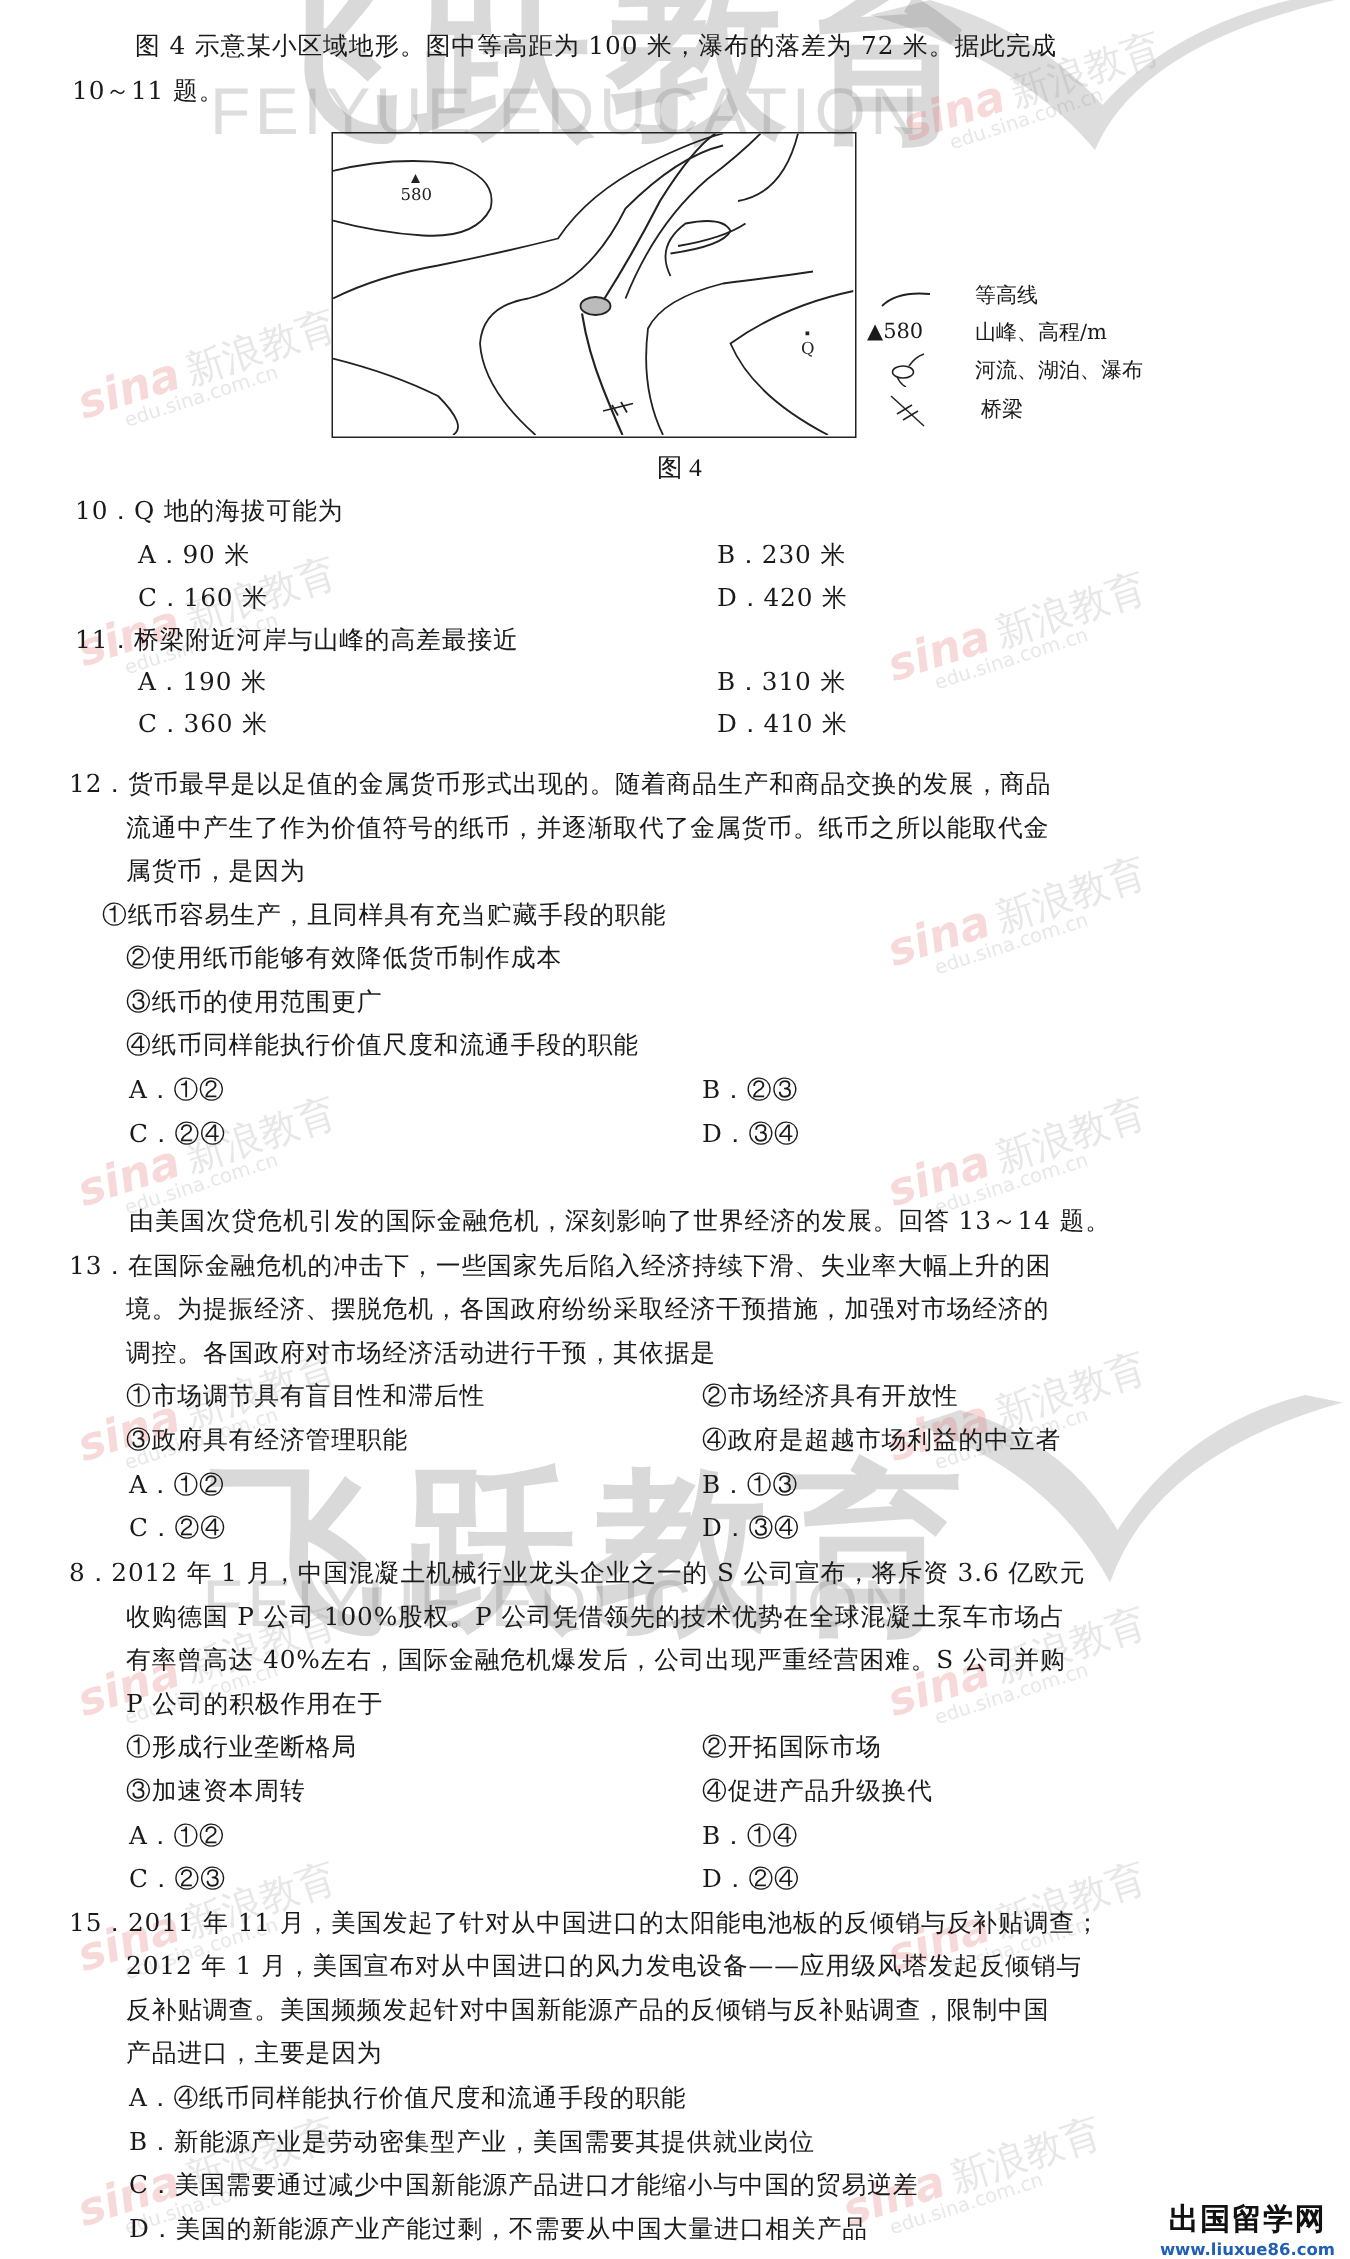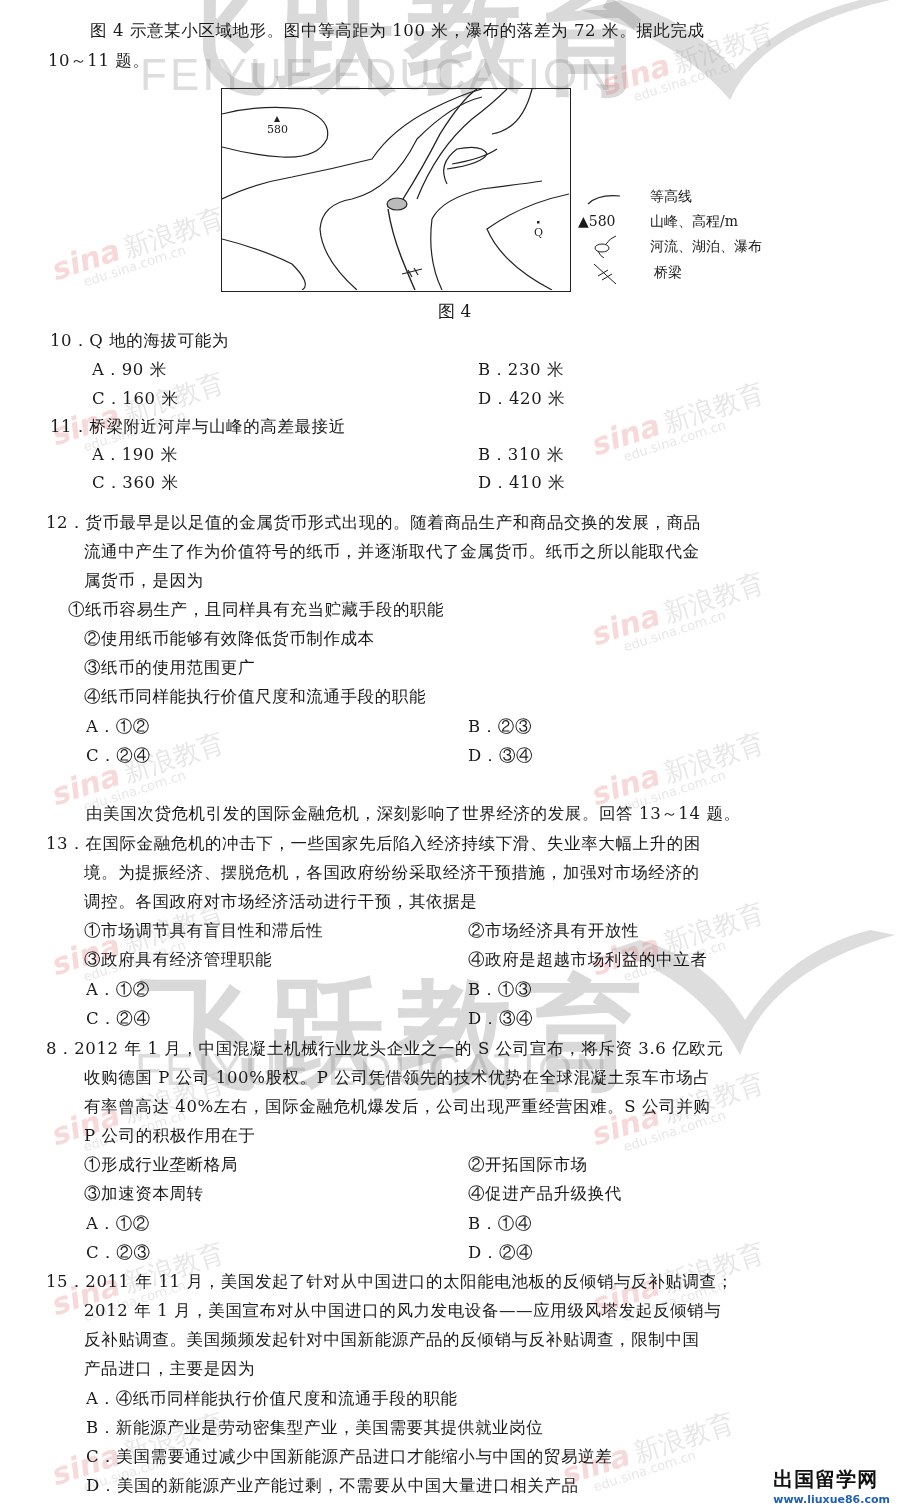--- a/index.html
+++ b/index.html
@@ -32,23 +32,23 @@
   .wm-sina .u { display: block; color: rgba(160,160,160,0.25); font-size: 13px; margin-left: 26px; margin-top: -6px; }
 
   .line {
     position: absolute; font-size: 16.5px; line-height: 22px; white-space: nowrap; letter-spacing: 0.6px;
   }
   .map {
     position: absolute; left: 221px; top: 88px; width: 350px; height: 204px;
     border: 1.5px solid #222; box-sizing: border-box; background: transparent;
   }
   .legend { position: absolute; font-size: 14px; }
-  .fig-caption { position: absolute; left: 438px; top: 300px; font-size: 17px; }
+  .fig-caption { position: absolute; left: 438px; top: 300px; font-size: 17px; font-family: Liberation Serif, serif; }
   .logo {
-    position: absolute; right: 10px; top: 1466px; text-align: left;
+    position: absolute; right: 10px; top: 1466px; text-align: center;
     font-family: "DejaVu Sans", sans-serif;
   }
   .logo .t { font-size: 20px; color: #111; font-weight: bold; letter-spacing: 1px; }
   .logo .u { font-size: 11px; color: #1f5fb5; font-weight: bold; }
 </style>
 </head>
 <body>
 
 <div class="wm-big">飞跃教育</div>
 <div class="wm-en">FEIYUE EDUCATION</div>

